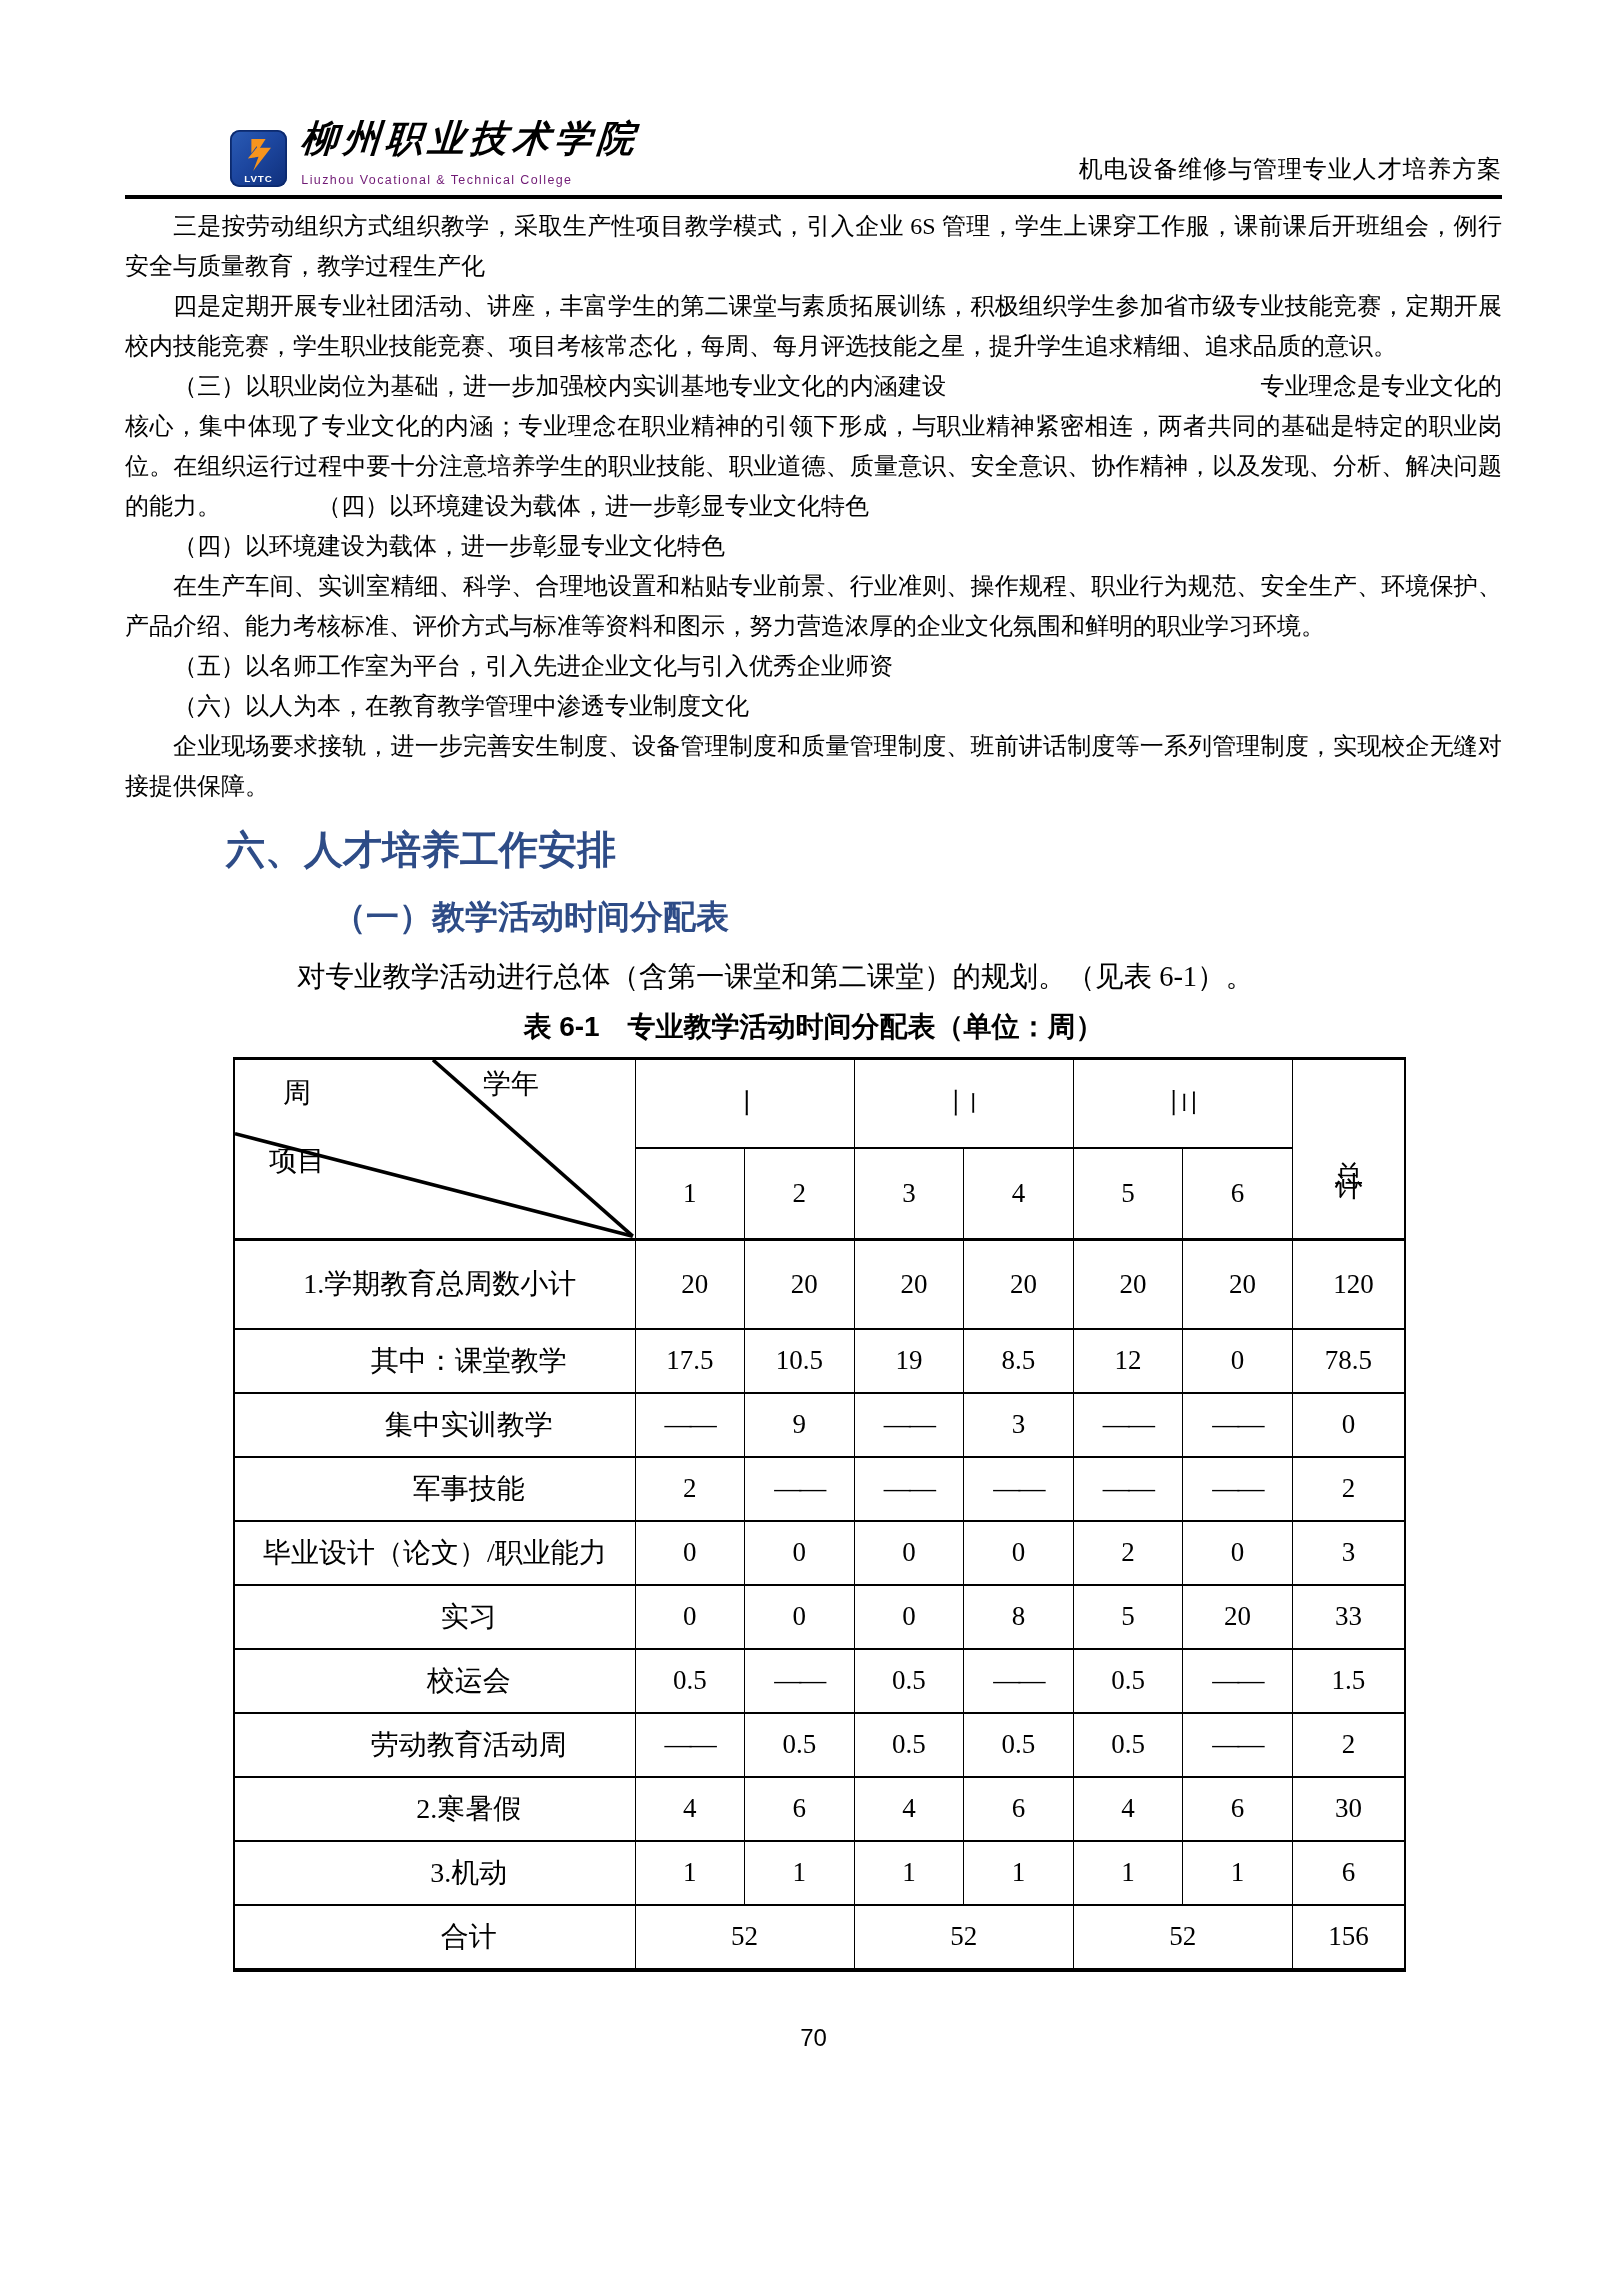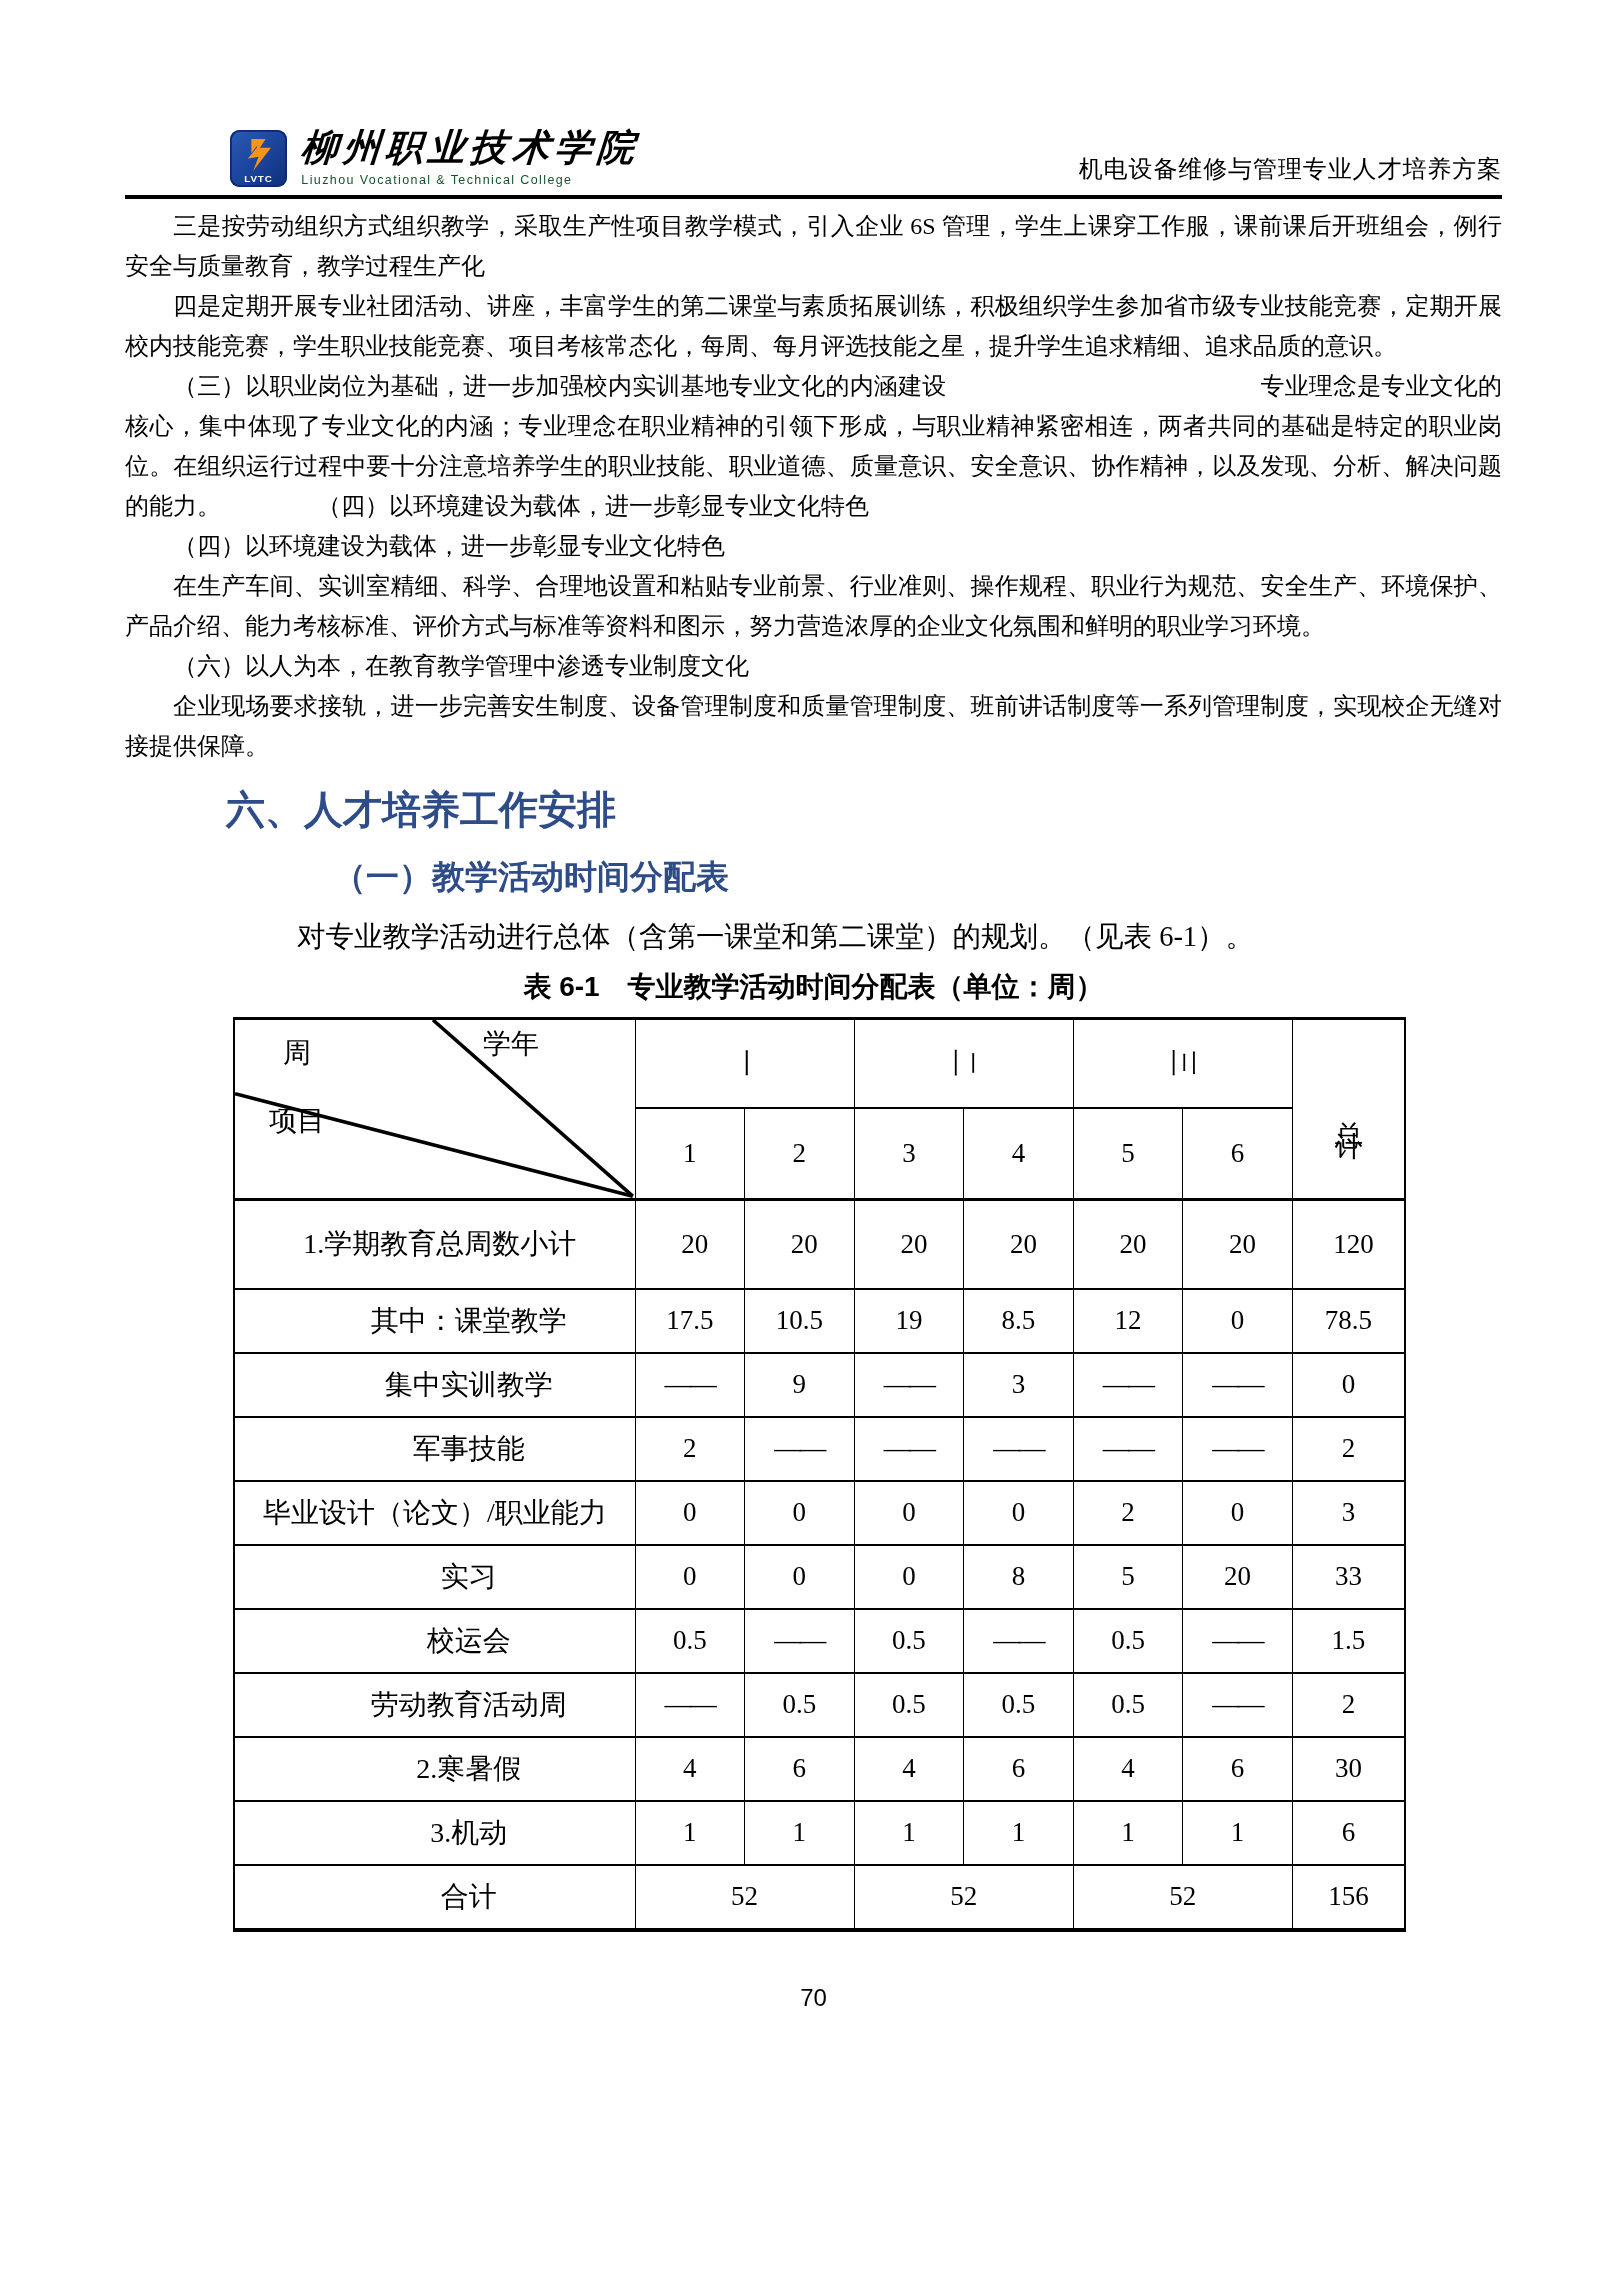--- a/index.html
+++ b/index.html
@@ -21,21 +21,21 @@
   .logo .abbr{
     position:absolute;left:0;right:0;bottom:2.7px;text-align:center;
     font:bold 9.8px "Liberation Sans",sans-serif;color:#fff;letter-spacing:0.9px;
   }
   .names{line-height:1;}
   .cn-name{
     font-family:"Liberation Serif","DejaVu Serif",serif;
     font-style:italic;font-weight:bold;font-size:37px;letter-spacing:5.3px;
     transform:skewX(-4deg);display:inline-block;
   }
-  .en-name{font:12.5px "Liberation Sans",sans-serif;color:#14532d;letter-spacing:1.4px;margin-top:7px;}
+  .en-name{font:12.5px "Liberation Sans",sans-serif;color:#701a75;letter-spacing:1.4px;margin-top:16px;}
   .doc-title{font-size:24px;letter-spacing:0.9px;padding-bottom:1.8px;}
   .hdr-rule{height:3.6px;background:#000;margin-top:8px;}
   
   .bodytext{margin-top:7.1px;}
   .bodytext p{
     margin:0;font-size:24px;line-height:40px;text-align:justify;
     text-indent:2em;word-break:break-all;font-family:Liberation Serif, serif;
   }
   
   .sec-h1{
@@ -109,20 +109,21 @@
     <div class="doc-title">机电设备维修与管理专业人才培养方案</div>
   </div>
   <div class="hdr-rule"></div>
 
   <div class="bodytext">
     <p>三是按劳动组织方式组织教学，采取生产性项目教学模式，引入企业 6S 管理，学生上课穿工作服，课前课后开班组会，例行安全与质量教育，教学过程生产化</p>
     <p>四是定期开展专业社团活动、讲座，丰富学生的第二课堂与素质拓展训练，积极组织学生参加省市级专业技能竞赛，定期开展校内技能竞赛，学生职业技能竞赛、项目考核常态化，每周、每月评选技能之星，提升学生追求精细、追求品质的意识。</p>
     <p>（三）以职业岗位为基础，进一步加强校内实训基地专业文化的内涵建设　　　　　　　　　　　　　专业理念是专业文化的核心，集中体现了专业文化的内涵；专业理念在职业精神的引领下形成，与职业精神紧密相连，两者共同的基础是特定的职业岗位。在组织运行过程中要十分注意培养学生的职业技能、职业道德、质量意识、安全意识、协作精神，以及发现、分析、解决问题的能力。　　　　（四）以环境建设为载体，进一步彰显专业文化特色</p>
     <p>（四）以环境建设为载体，进一步彰显专业文化特色</p>
     <p>在生产车间、实训室精细、科学、合理地设置和粘贴专业前景、行业准则、操作规程、职业行为规范、安全生产、环境保护、产品介绍、能力考核标准、评价方式与标准等资料和图示，努力营造浓厚的企业文化氛围和鲜明的职业学习环境。</p>
+    <p>（五）以名师工作室为平台，引入先进企业文化与引入优秀企业师资</p>
     <p>（六）以人为本，在教育教学管理中渗透专业制度文化</p>
     <p>企业现场要求接轨，进一步完善安生制度、设备管理制度和质量管理制度、班前讲话制度等一系列管理制度，实现校企无缝对接提供保障。</p>
   </div>
 
   <div class="sec-h1">六、人才培养工作安排</div>
   <div class="sec-h2">（一）教学活动时间分配表</div>
   <p class="intro">对专业教学活动进行总体（含第一课堂和第二课堂）的规划。（见表 6-1）。</p>
   <div class="tbl-caption">表 6-1　专业教学活动时间分配表（单位：周）</div>
 
   <table class="sched">

